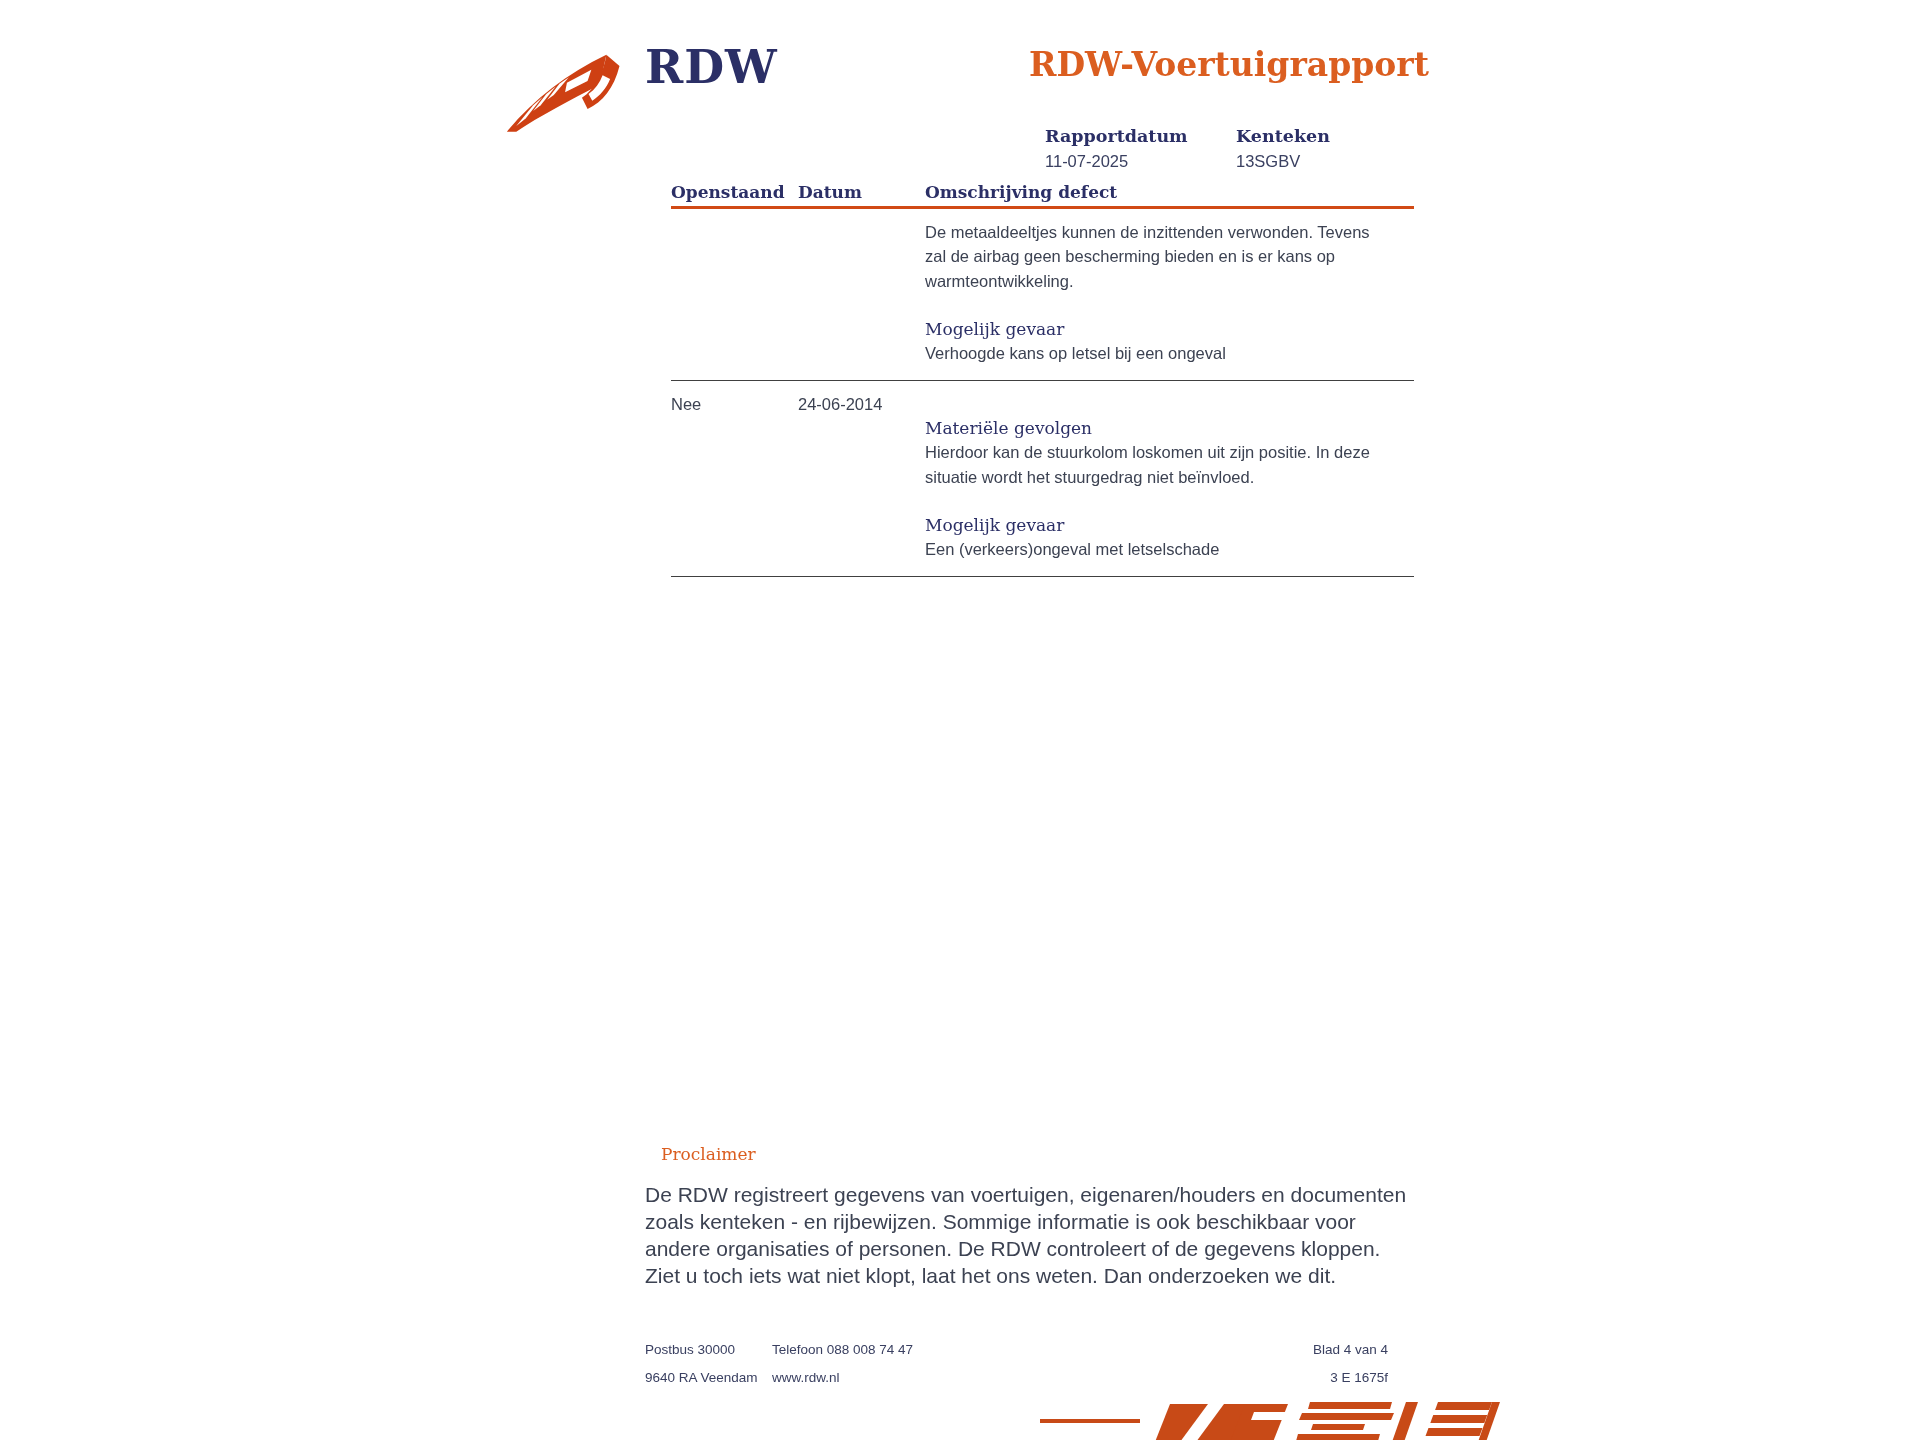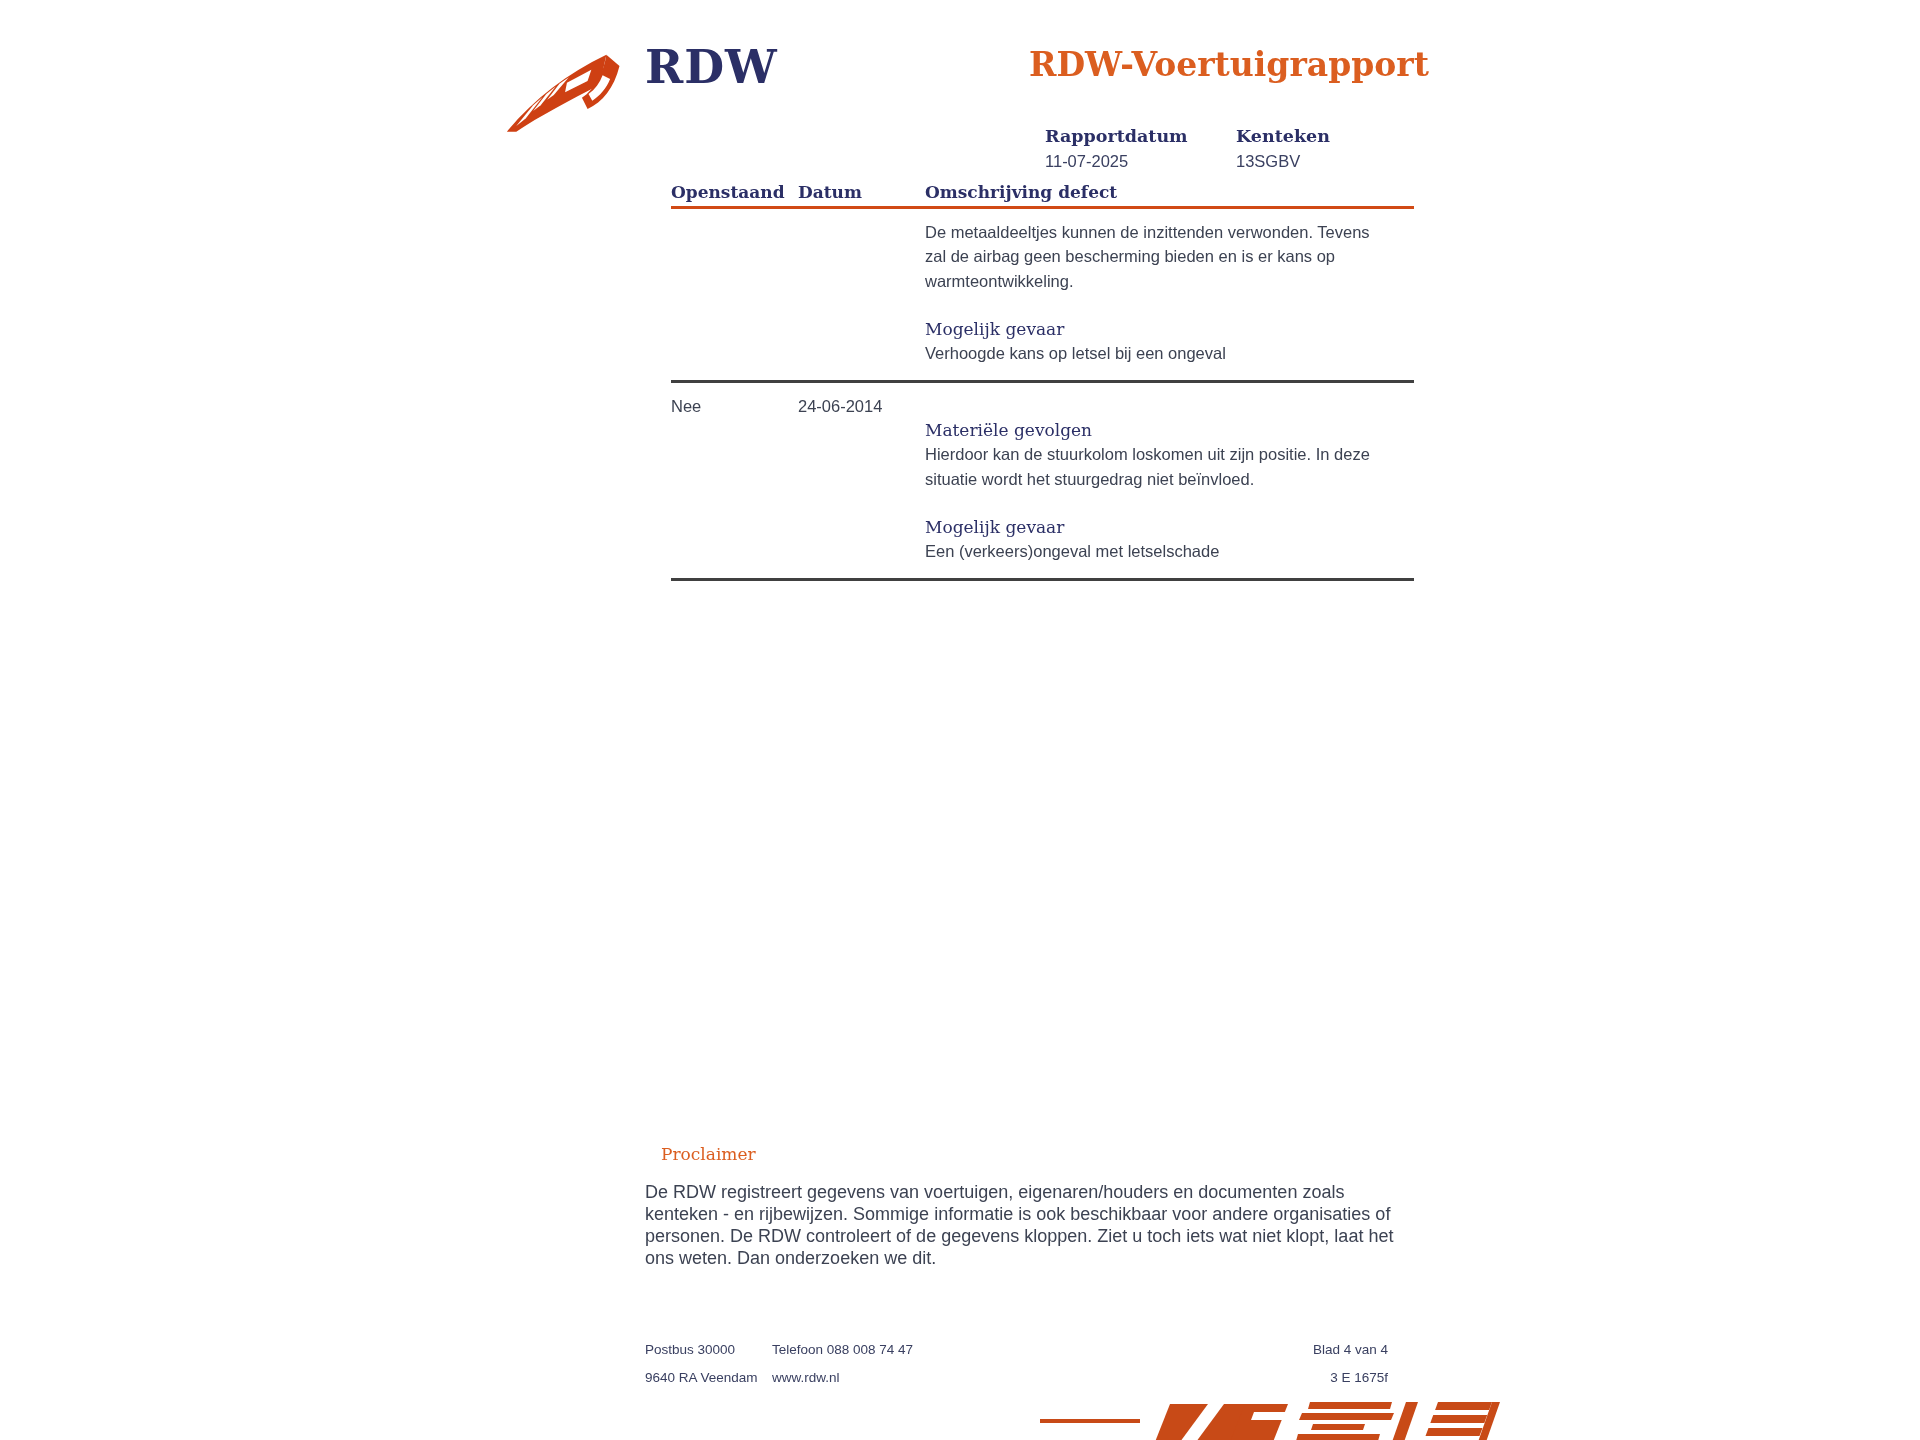--- a/index.html
+++ b/index.html
@@ -27,32 +27,32 @@
     color:var(--navy,#2B2F66);line-height:1.2;}
   .hf .hf-value{font-size:16.5px;color:#3A4061;margin-top:5px;line-height:1.2;}
 
   
   .table-block{position:absolute;left:671px;top:183px;width:743px;}
   .tbl-head{display:grid;grid-template-columns:127px 127px 489px;
     border-bottom:3px solid var(--orange,#D14A15);padding-bottom:4px;}
   .tbl-head .col{font-family:"DejaVu Serif",serif;font-weight:bold;font-size:17px;
     color:var(--navy,#2B2F66);line-height:1.1;}
   .tbl-row{display:grid;grid-template-columns:127px 127px 489px;
-    padding:11px 0 14px 0;border-bottom:3px solid #404040;}
+    padding:11px 0 14px 0;border-bottom:1px solid #404040;}
   .cell{font-size:16.5px;line-height:24.4px;color:var(--body-col,#3C4252);}
   .desc-cell{max-width:470px;}
   .cell-text{margin:0;}
   .cell-heading{margin:24px 0 0 0;font-family:"DejaVu Serif",serif;font-weight:normal;
     font-size:17px;color:var(--navy,#2B2F66);line-height:24.4px;}
 
   
   .proclaimer{position:absolute;left:645px;top:1128px;width:762px;}
   .proclaimer-title{font-family:"DejaVu Serif",serif;font-weight:normal;font-size:17px;
     color:var(--orange-title,#DB5E20);margin:16px;}
-  .proclaimer-body{margin:17px 0 0 0;font-size:18px;line-height:22px;color:var(--body-col,#3C4252);}
+  .proclaimer-body{margin:17px 0 0 0;font-size:21px;line-height:27px;color:var(--body-col,#3C4252);}
 
   
   .footer{position:absolute;left:645px;top:1336px;width:743px;
     display:grid;grid-template-columns:127px 1fr auto;font-size:13.5px;line-height:28px;color:#3A4061;}
   .footer .fcol p{margin:0;}
   .footer .fcol.right{text-align:right;}
 
   
   .flag-graphic{position:absolute;left:1040px;top:1402px;width:460px;height:60px;}
 </style>

